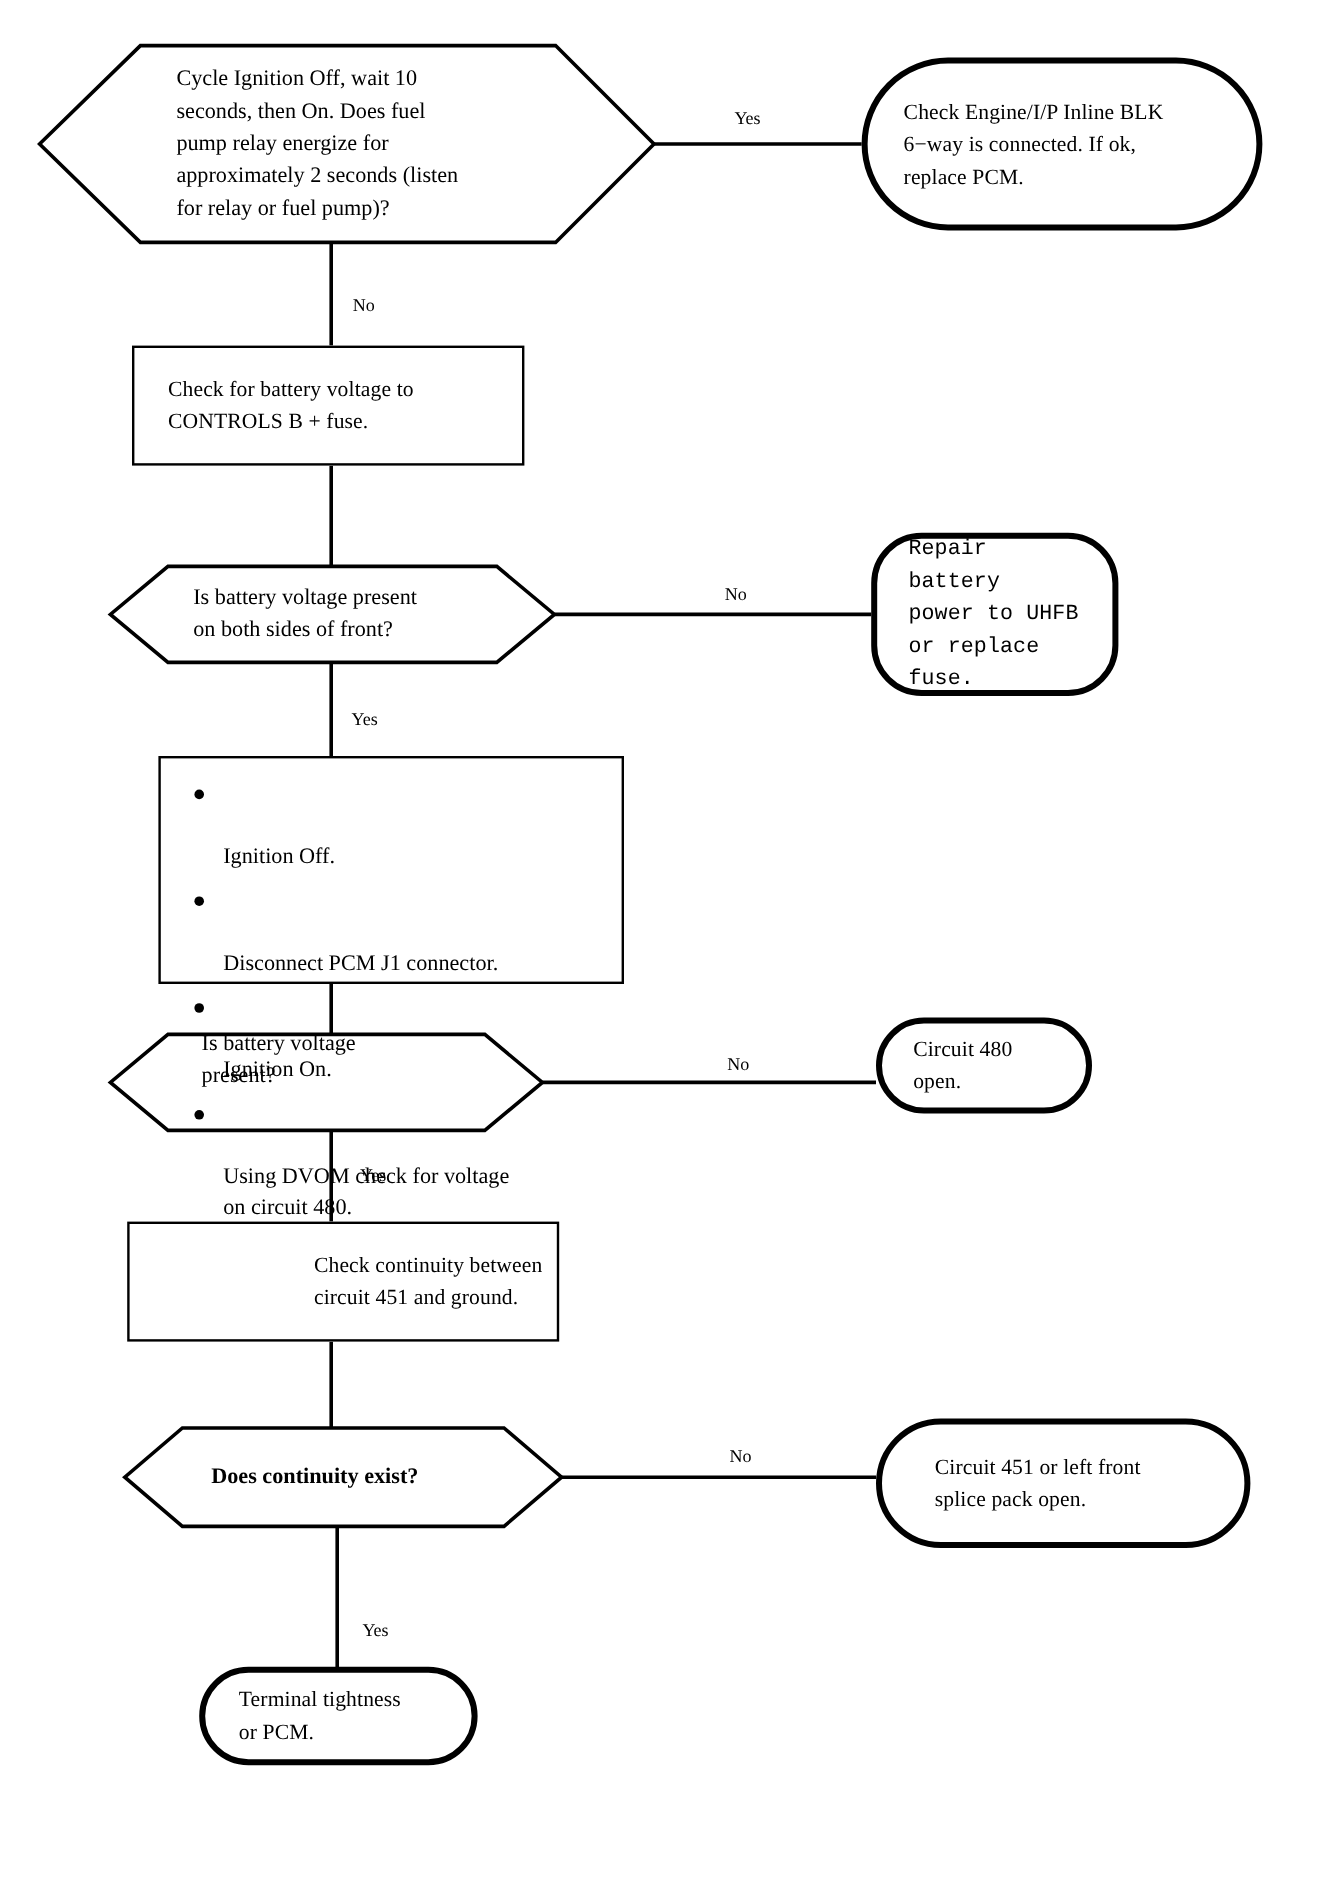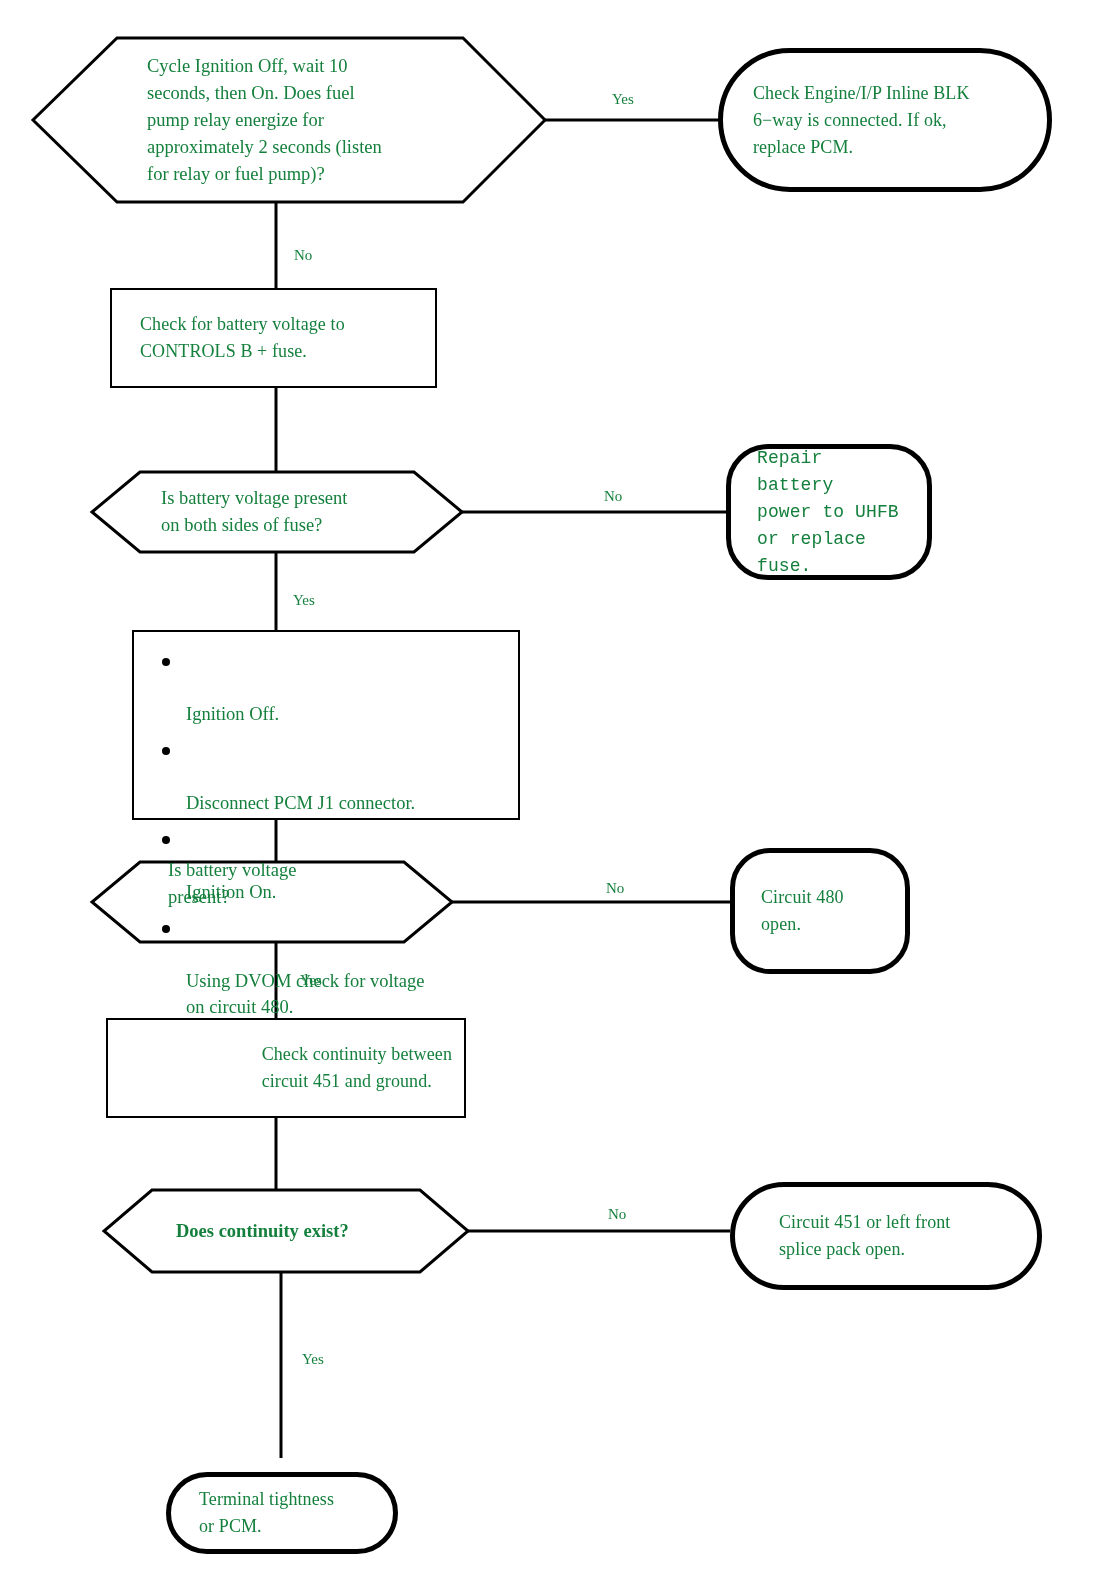--- a/index.html
+++ b/index.html
@@ -7,21 +7,21 @@
     margin: 0;
     padding: 0;
     background: #ffffff;
   }
   #canvas {
     position: relative;
     width: 1120px;
     height: 1574px;
     background: #ffffff;
     font-family: "Liberation Serif", "DejaVu Serif", serif;
-    color: #15803d;
+    color: #000000;
     overflow: hidden;
   }
   #wires {
     position: absolute;
     left: 0;
     top: 0;
     width: 1120px;
     height: 1574px;
     pointer-events: none;
   }
@@ -143,21 +143,21 @@
   <div class="hex" style="left:117px; top:38px; width:346px; height:164px;">
     <div class="txt" style="padding-left:30px;">Cycle Ignition Off, wait 10
 seconds, then On. Does fuel
 pump relay energize for
 approximately 2 seconds (listen
 for relay or fuel pump)?</div>
   </div>
 
   <div class="hex" style="left:140px; top:472px; width:274px; height:80px;">
     <div class="txt" style="padding-left:21px;">Is battery voltage present
-on both sides of fuse?</div>
+on both sides of front?</div>
   </div>
 
   <div class="hex" style="left:140px; top:844px; width:264px; height:80px;">
     <div class="txt" style="padding-left:28px;">Is battery  voltage
 present?</div>
   </div>
 
   <div class="hex" style="left:152px; top:1190px; width:268px; height:82px;">
     <div class="txt" style="padding-left:24px;font-weight:bold;">Does continuity exist?</div>
   </div>
@@ -199,31 +199,31 @@
 6−way is connected. If ok,
 replace PCM.</div>
   </div>
 
   <div class="node term" style="left:726px; top:444px; width:206px; height:136px; border-radius:42px;font-family:Liberation Mono, monospace;">
     <div class="txt" style="padding-left:26px;">Repair battery
 power to UHFB
 or replace fuse.</div>
   </div>
 
-  <div class="node term" style="left:730px; top:848px; width:180px; height:126px; border-radius:40px;">
+  <div class="node term" style="left:730px; top:848px; width:180px; height:80px; border-radius:40px;">
     <div class="txt" style="padding-left:26px;">Circuit 480
 open.</div>
   </div>
 
   <div class="node term" style="left:730px; top:1182px; width:312px; height:108px; border-radius:54px;">
     <div class="txt" style="padding-left:44px;">Circuit 451 or left front
 splice pack open.</div>
   </div>
 
-  <div class="node term" style="left:166px; top:1472px; width:232px; height:82px; border-radius:41px;">
+  <div class="node term" style="left:166px; top:1389px; width:232px; height:82px; border-radius:41px;">
     <div class="txt" style="padding-left:28px;">Terminal tightness
 or PCM.</div>
   </div>
 
   <div class="elabel" style="left:612px; top:90px;">Yes</div>
   <div class="elabel" style="left:294px; top:246px;">No</div>
 
   <div class="elabel" style="left:604px; top:487px;">No</div>
   <div class="elabel" style="left:293px; top:591px;">Yes</div>
 

